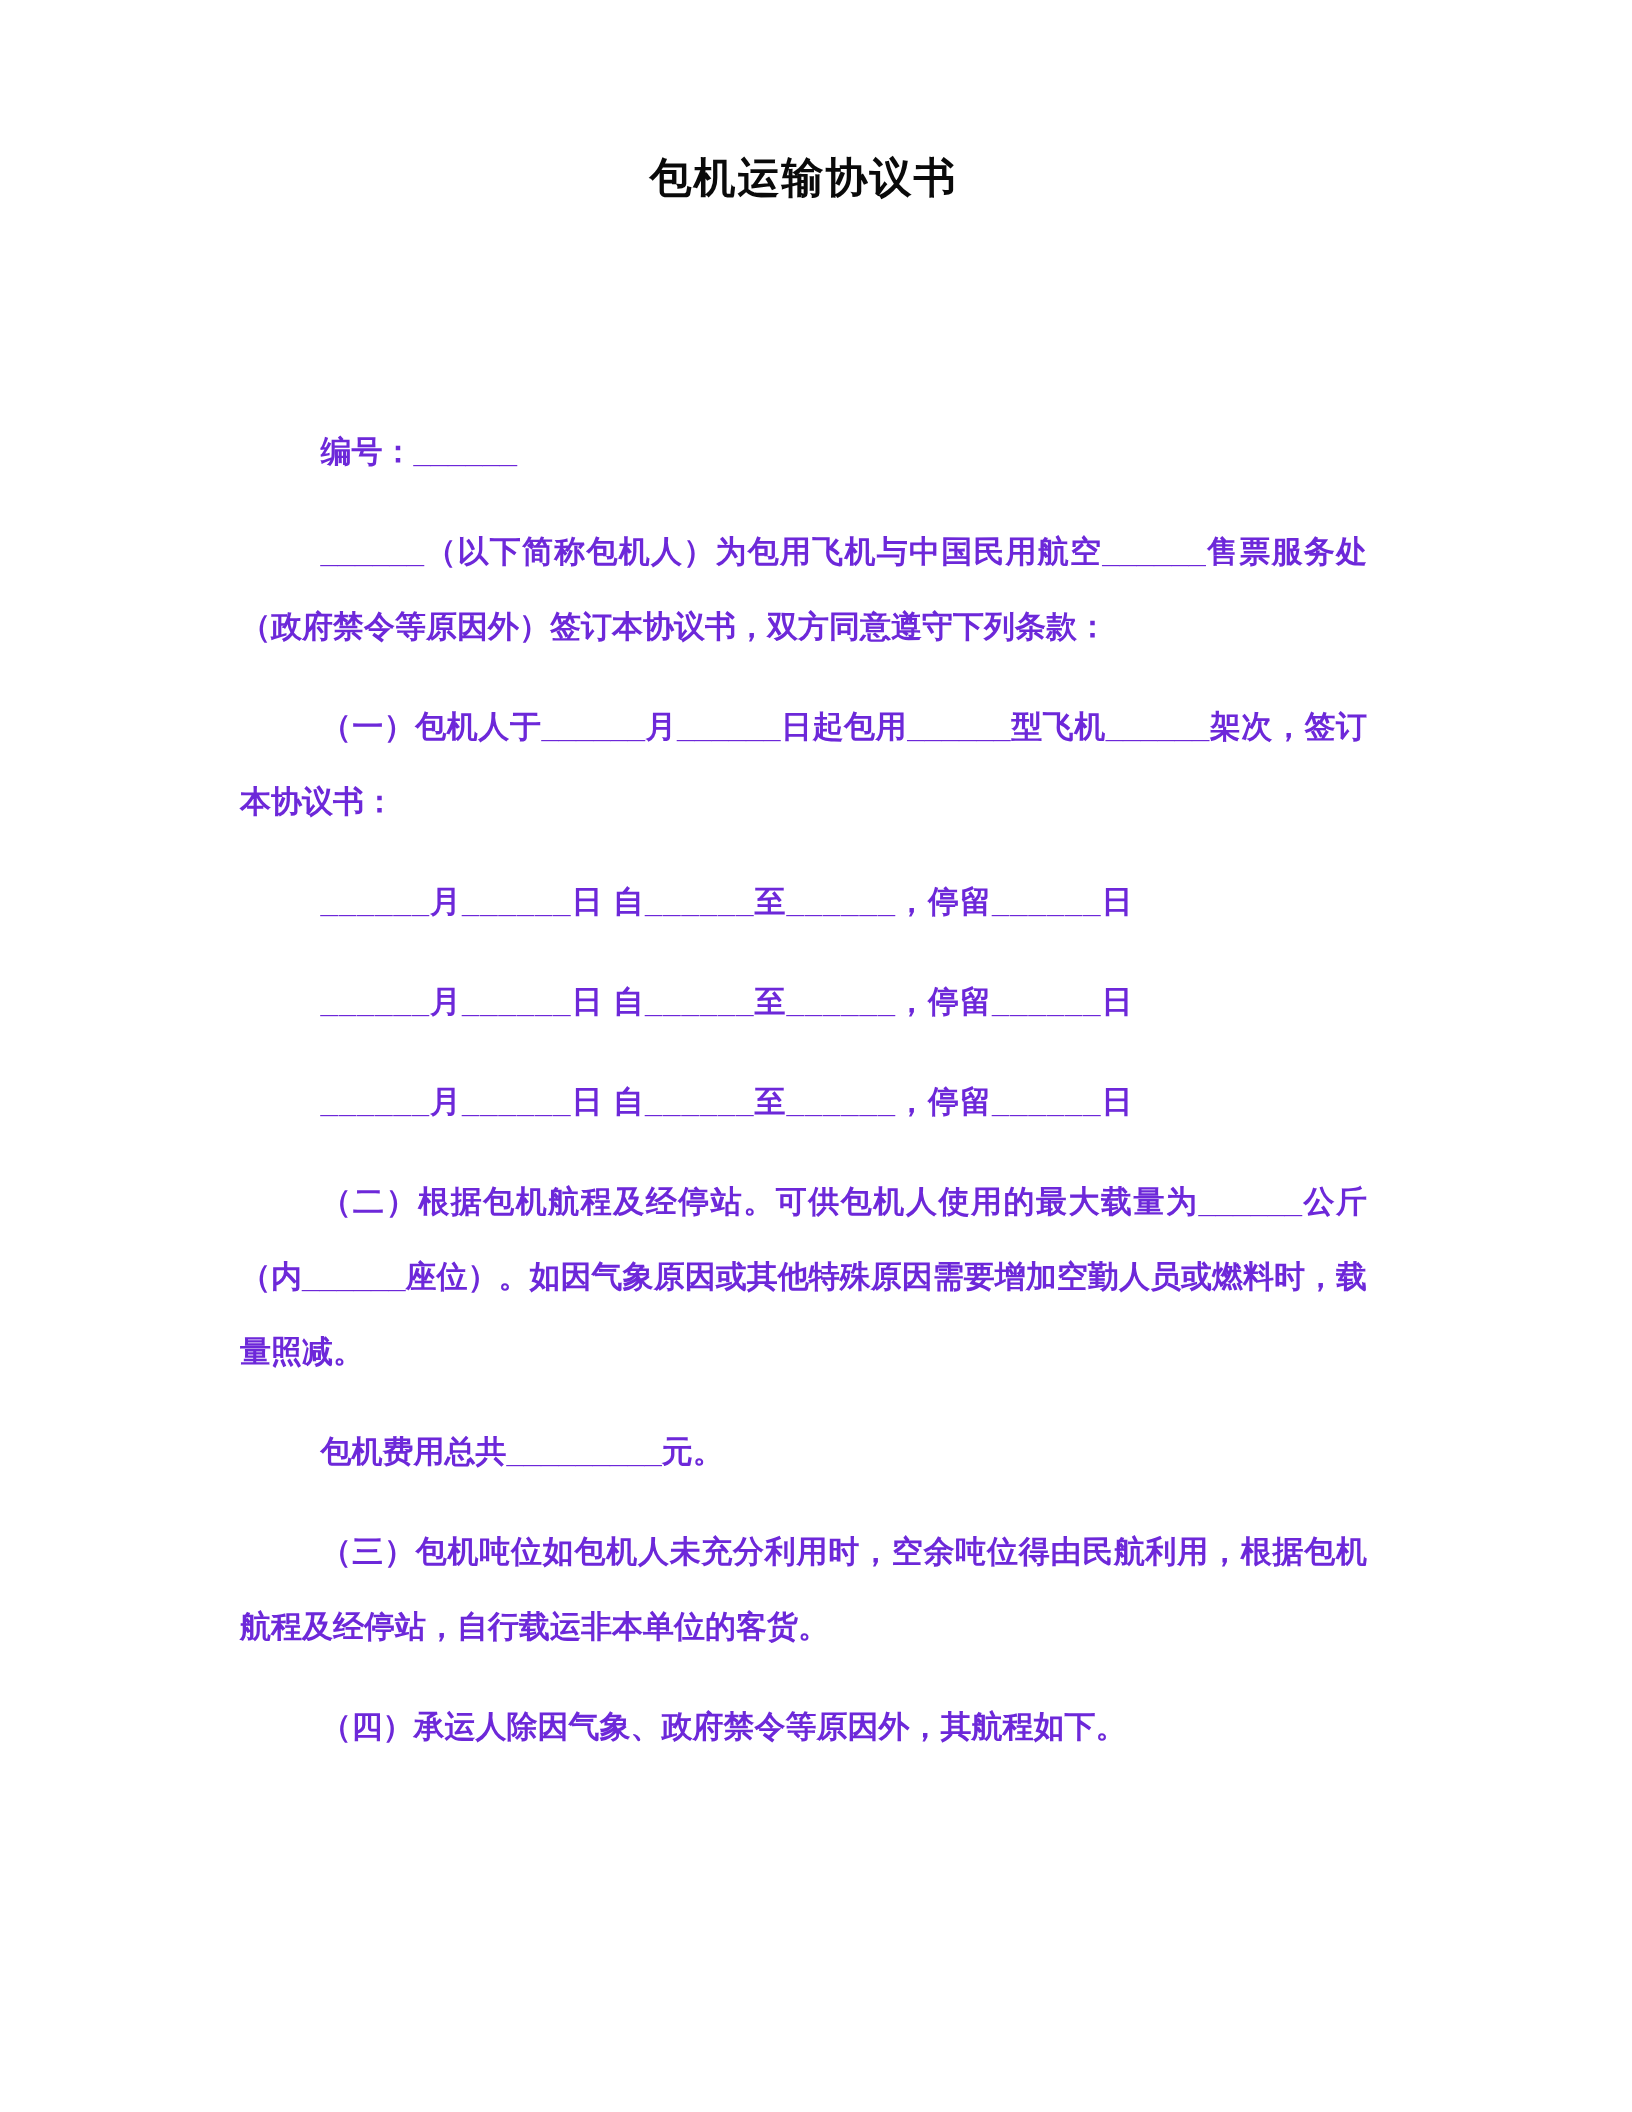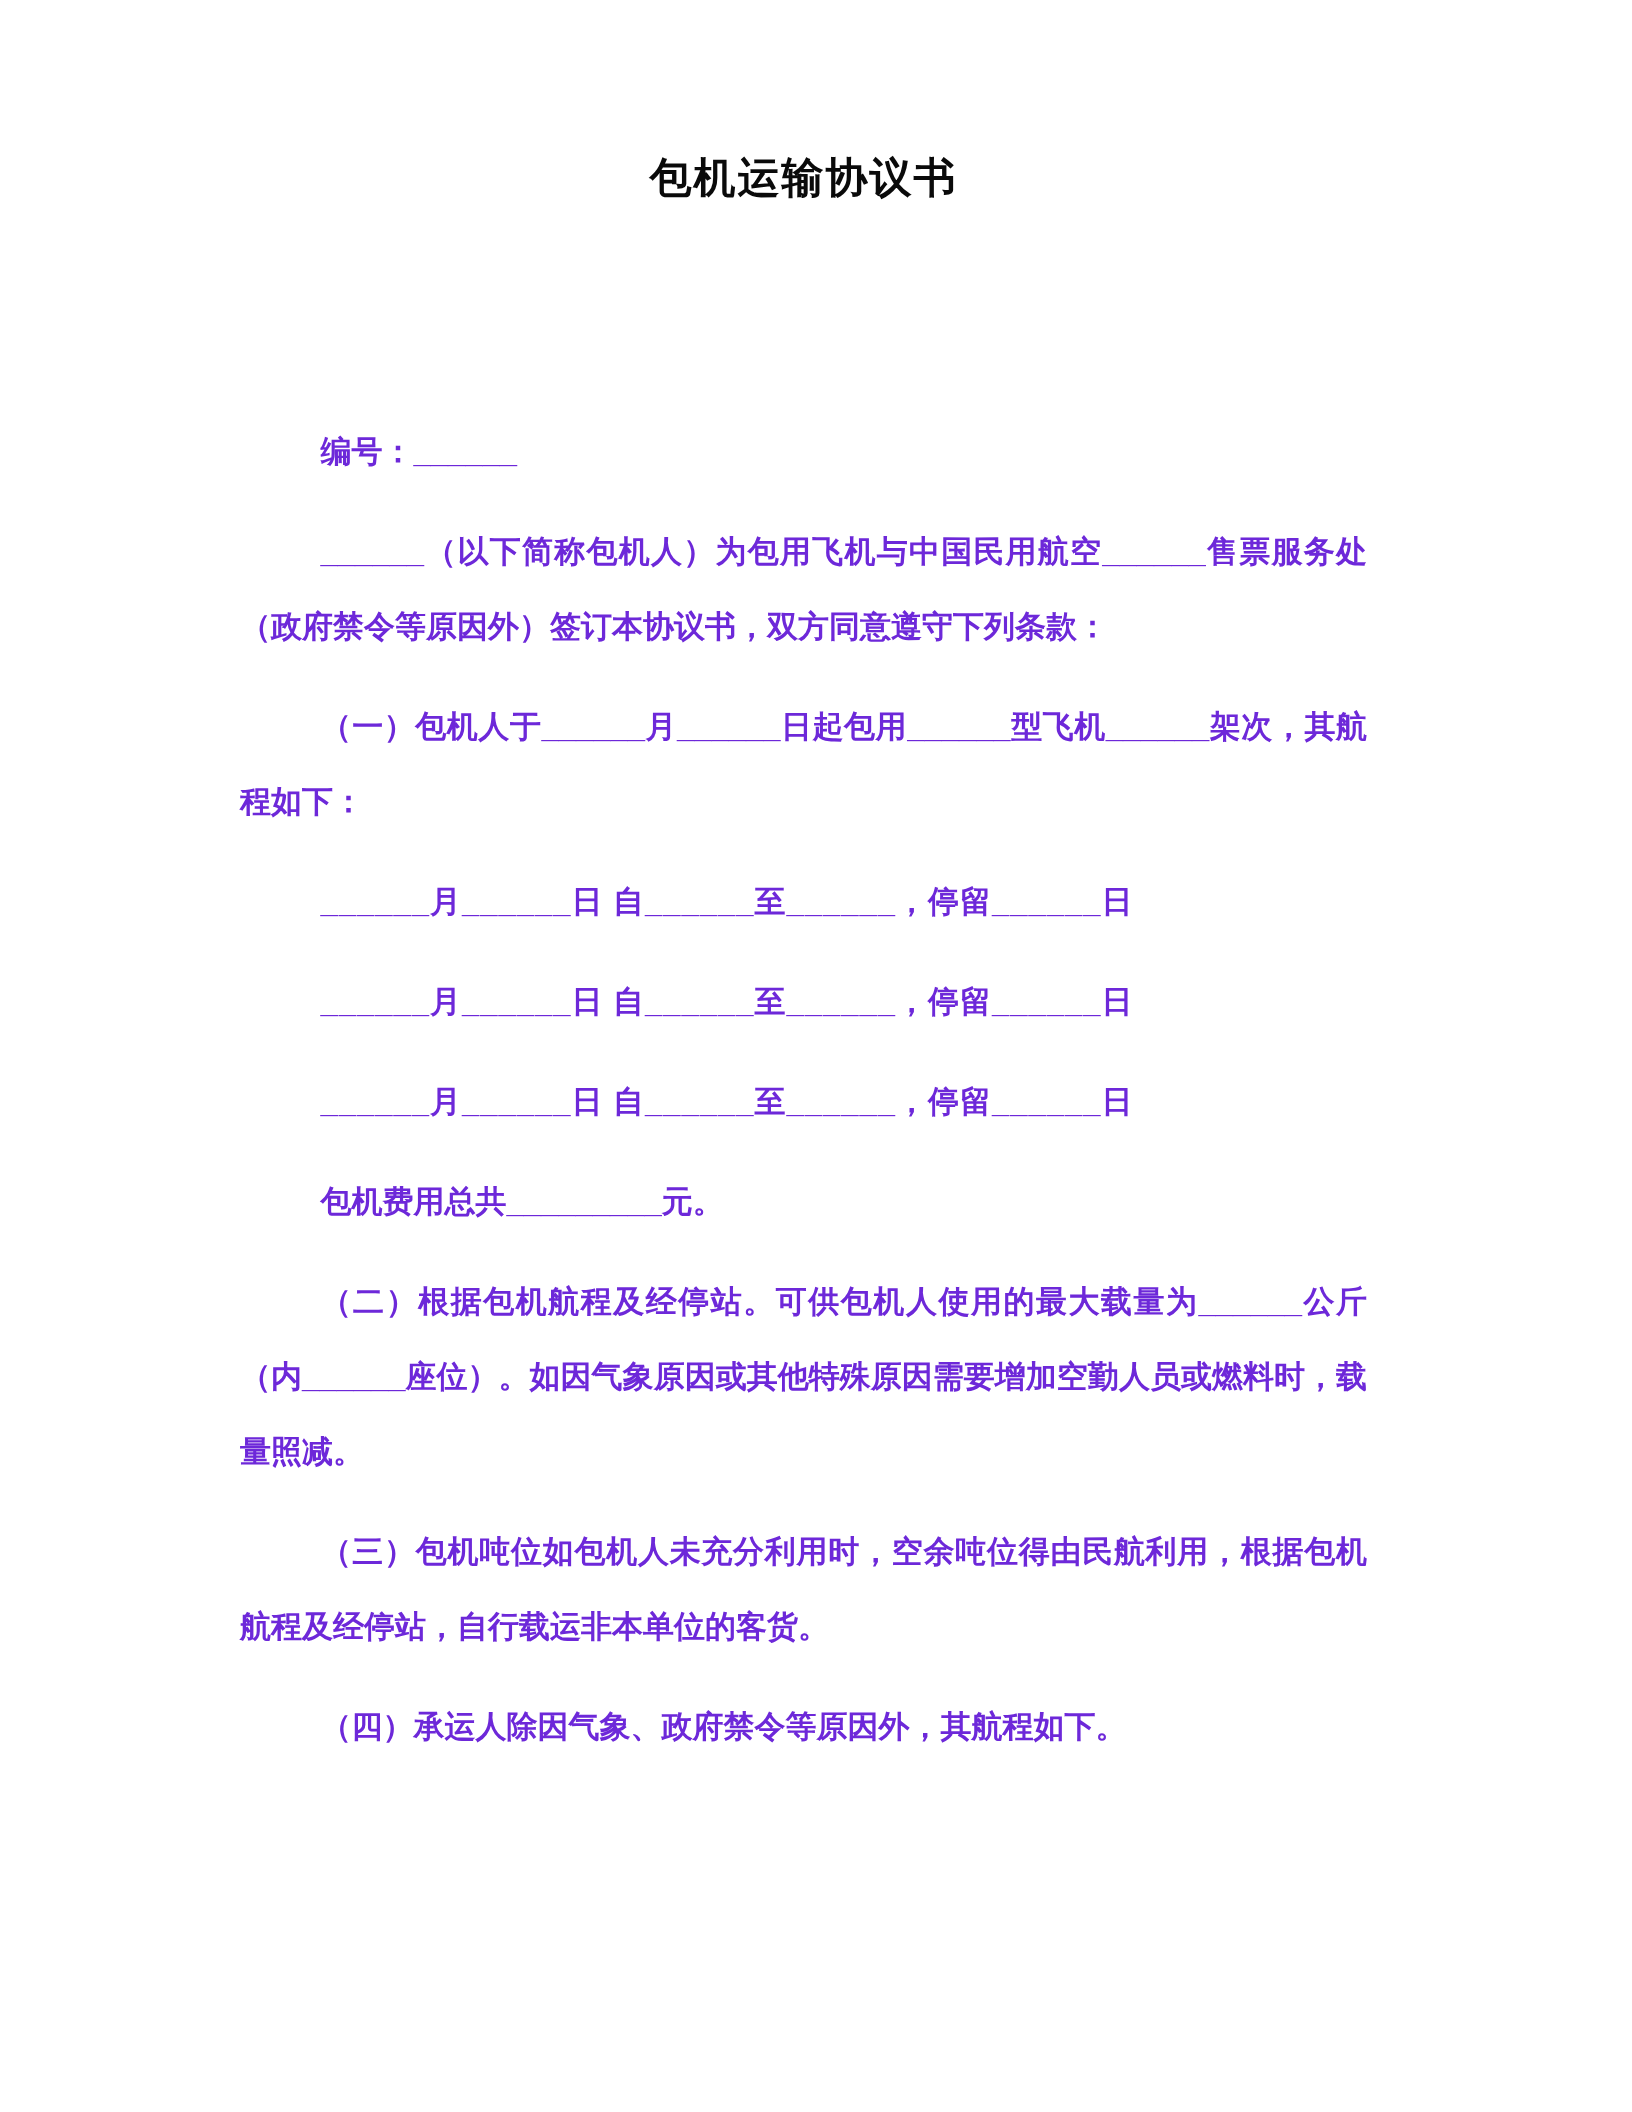--- a/index.html
+++ b/index.html
@@ -53,29 +53,29 @@
 <body>
 
 <div class="page">
 
   <h1 class="doc-title">包机运输协议书</h1>
 
   <p class="para indent">编号：______</p>
 
   <p class="para indent">______（以下简称包机人）为包用飞机与中国民用航空______售票服务处（政府禁令等原因外）签订本协议书，双方同意遵守下列条款：</p>
 
-  <p class="para indent">（一）包机人于______月______日起包用______型飞机______架次，其航程如下：</p>
+  <p class="para indent">（一）包机人于______月______日起包用______型飞机______架次，签订本协议书：</p>
 
   <p class="para indent route">______月______日 自______至______，停留______日</p>
 
   <p class="para indent route">______月______日 自______至______，停留______日</p>
 
   <p class="para indent route">______月______日 自______至______，停留______日</p>
 
+  <p class="para indent">（二）根据包机航程及经停站。可供包机人使用的最大载量为______公斤（内______座位）。如因气象原因或其他特殊原因需要增加空勤人员或燃料时，载量照减。</p>
+
   <p class="para indent">包机费用总共_________元。</p>
-
-  <p class="para indent">（二）根据包机航程及经停站。可供包机人使用的最大载量为______公斤（内______座位）。如因气象原因或其他特殊原因需要增加空勤人员或燃料时，载量照减。</p>
 
   <p class="para indent">（三）包机吨位如包机人未充分利用时，空余吨位得由民航利用，根据包机航程及经停站，自行载运非本单位的客货。</p>
 
   <p class="para indent">（四）承运人除因气象、政府禁令等原因外，其航程如下。</p>
 
 </div>
 
 </body></html>

